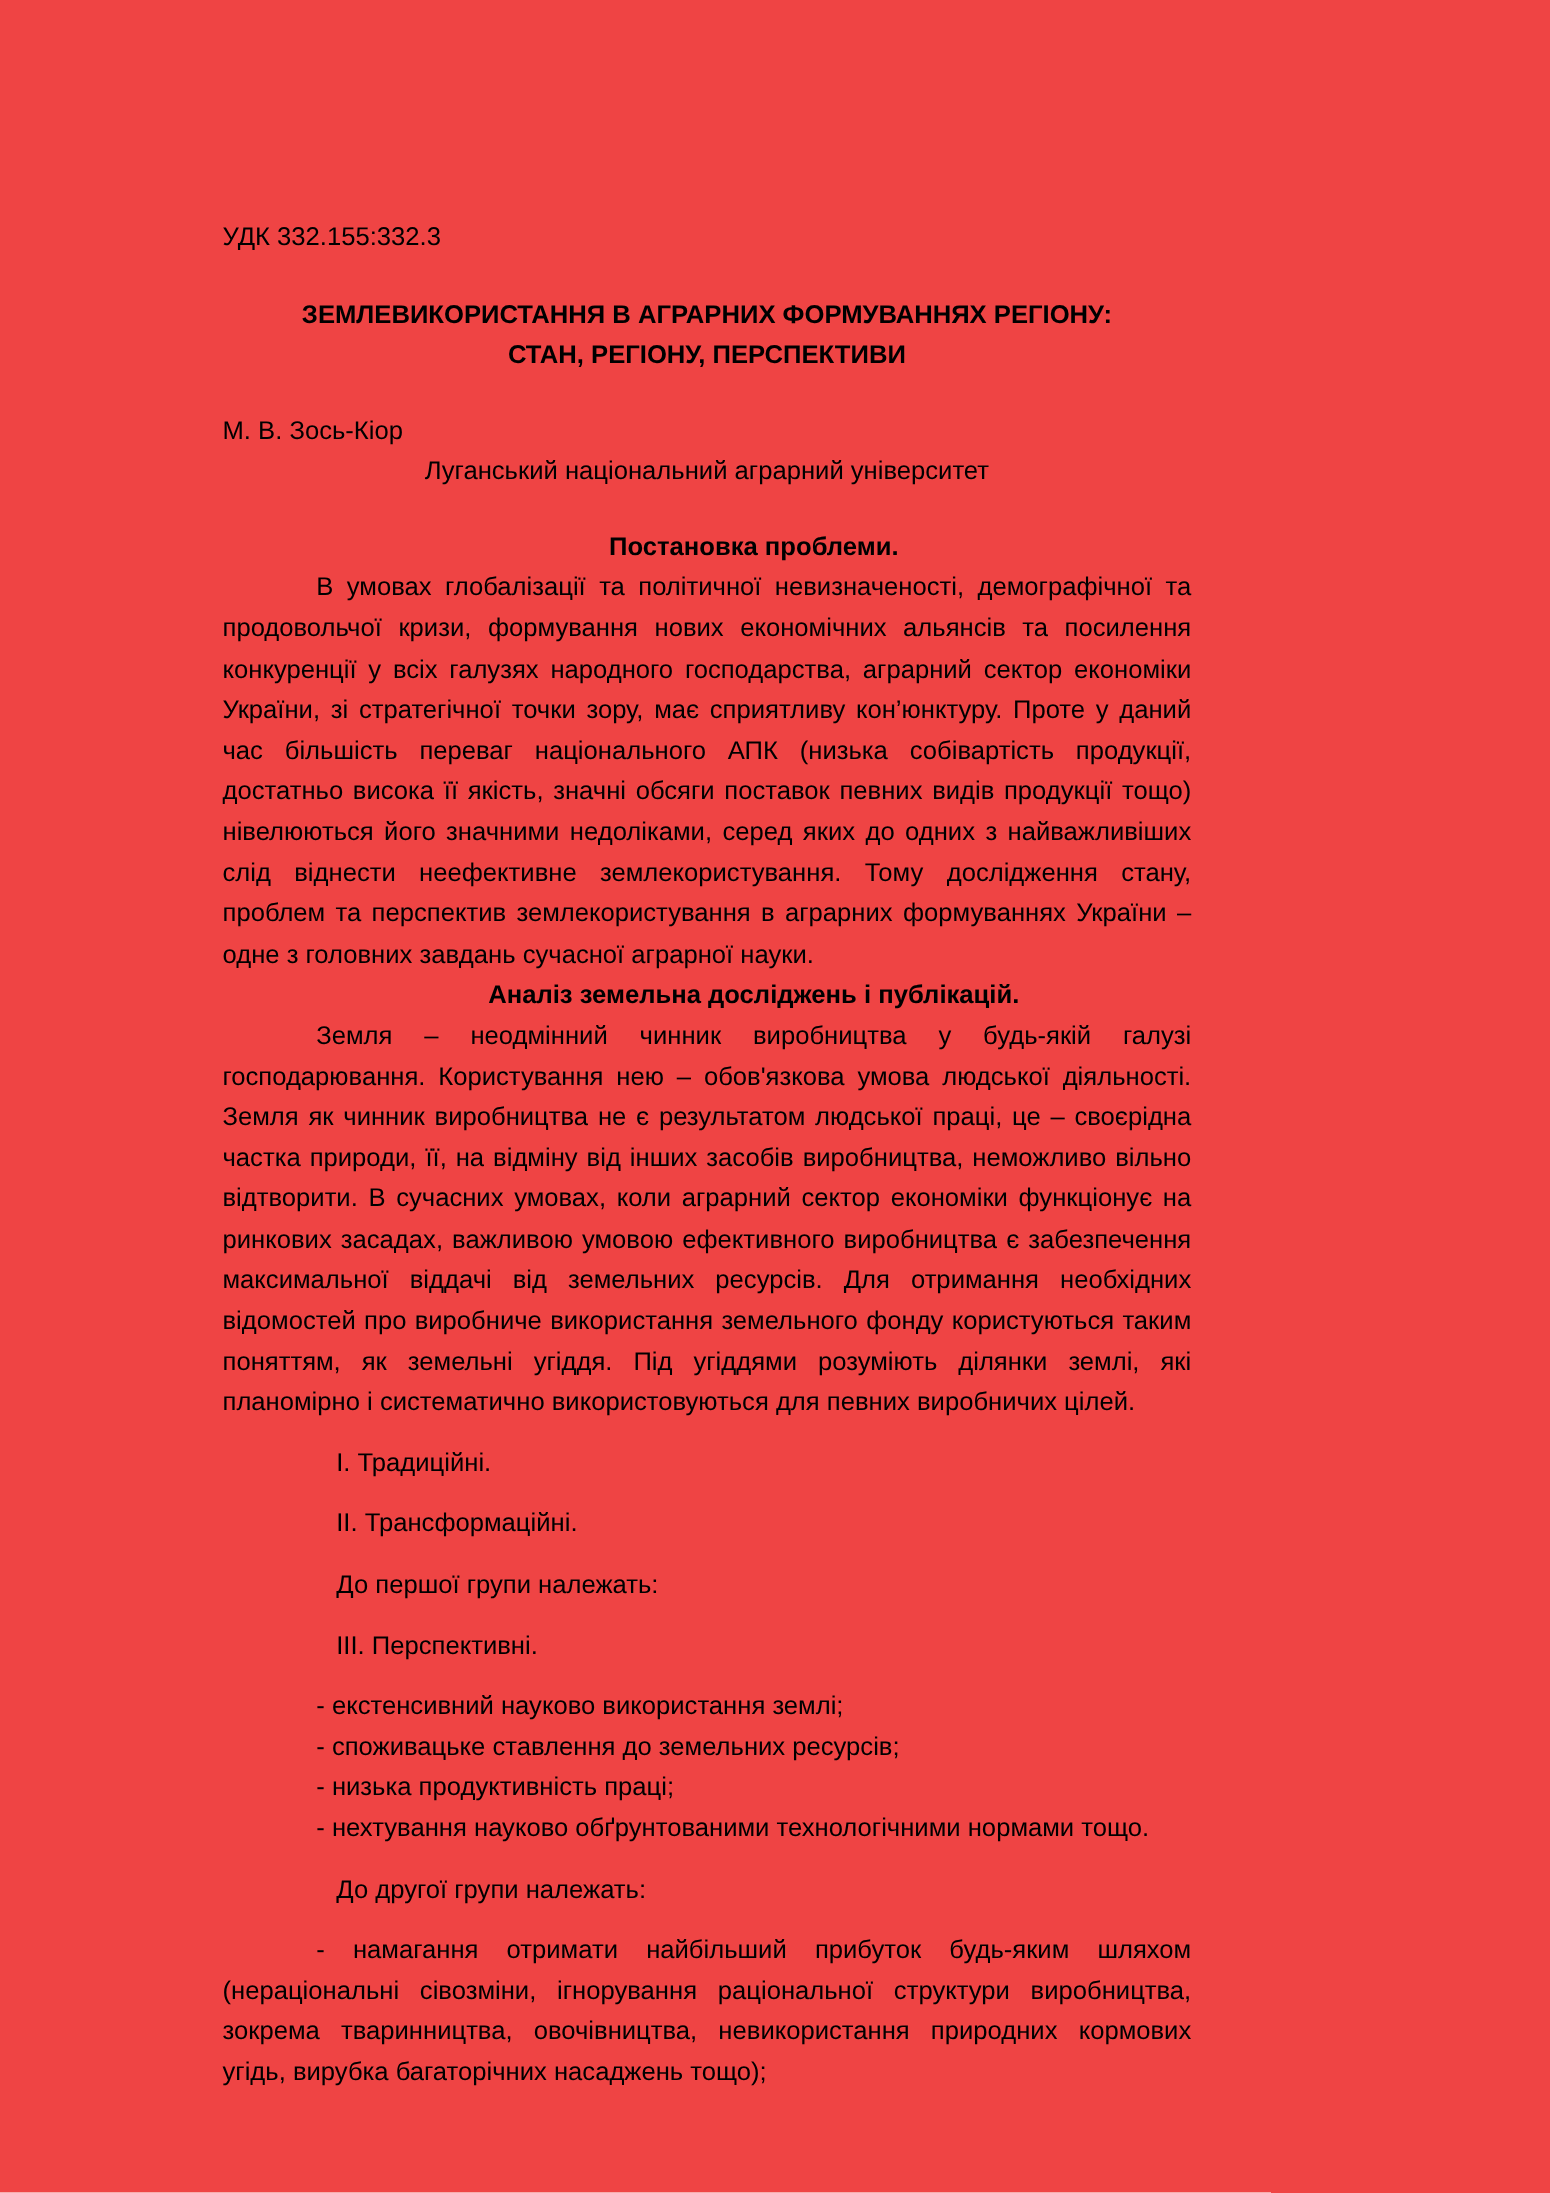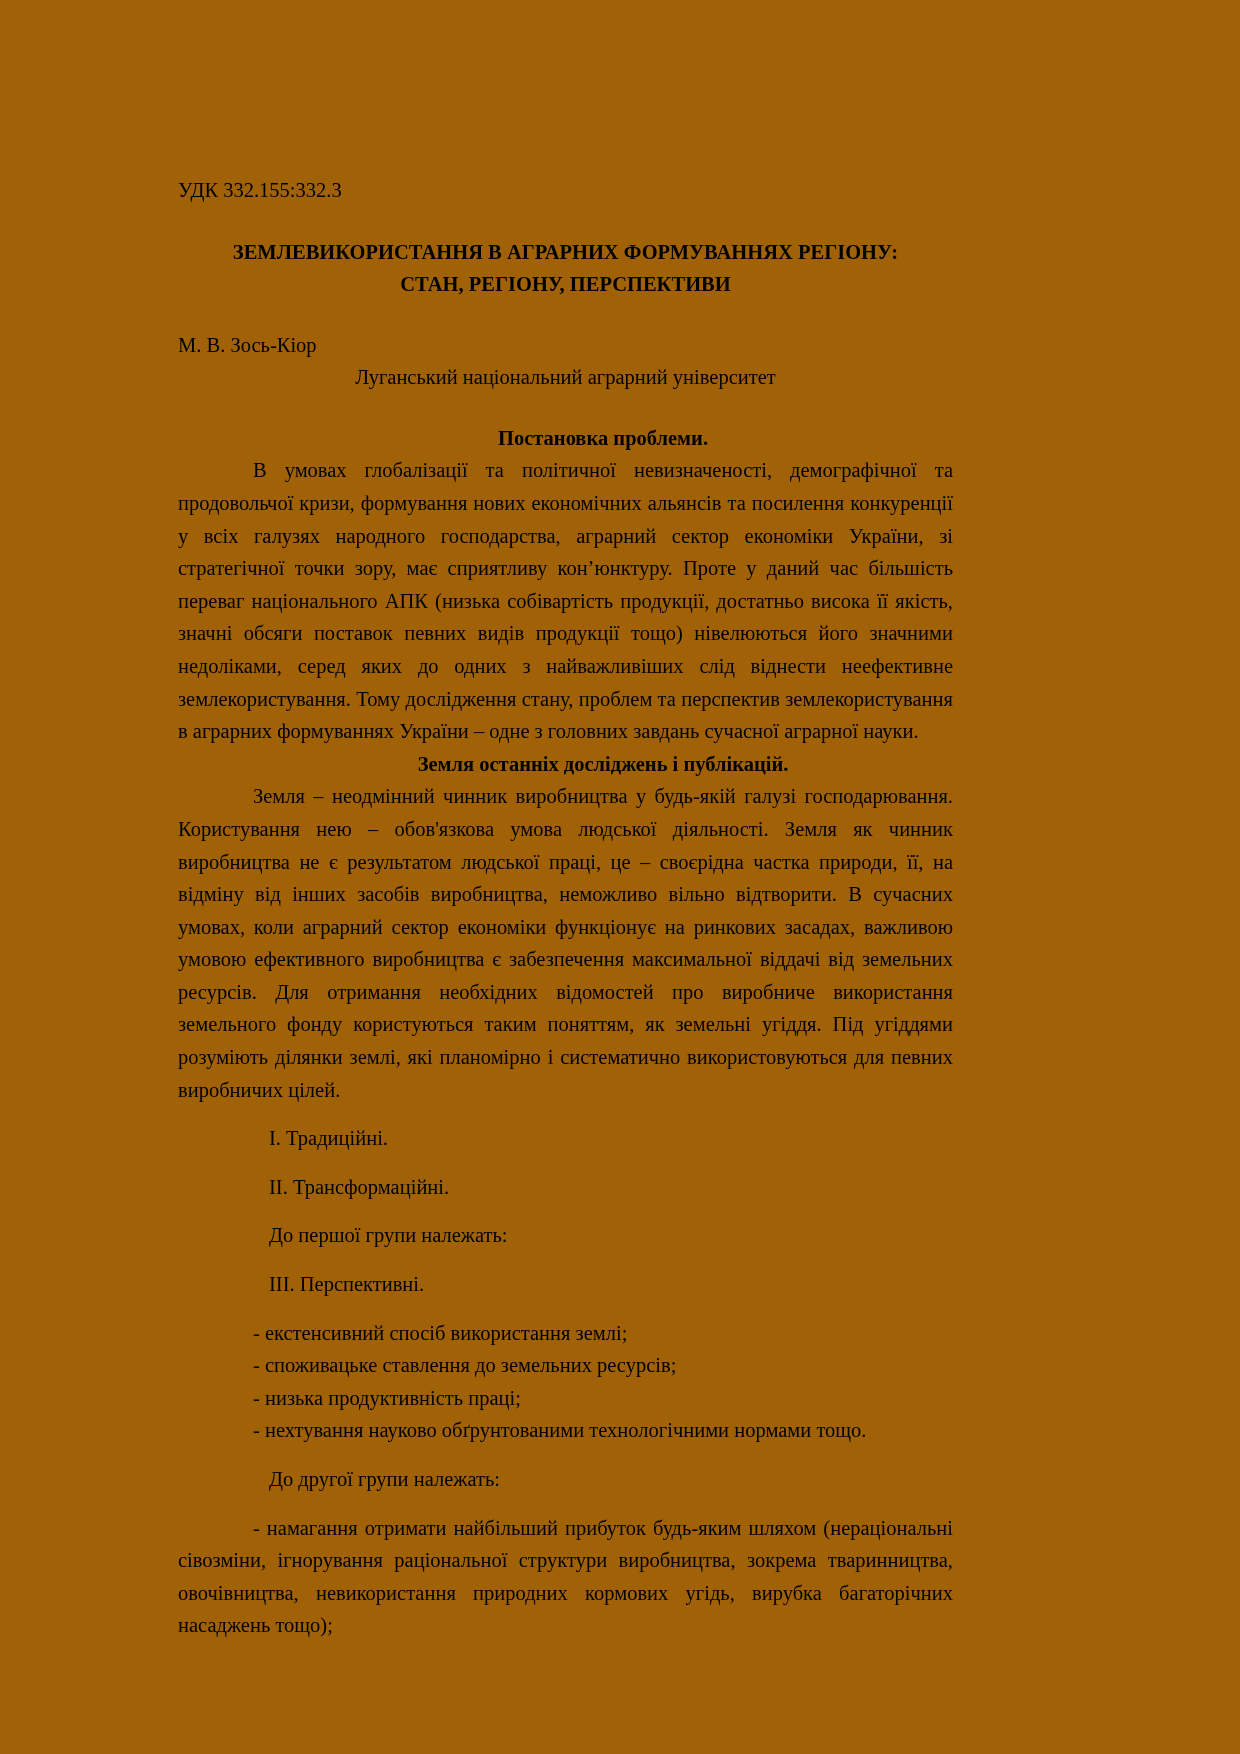--- a/index.html
+++ b/index.html
@@ -1,20 +1,20 @@
 <!DOCTYPE html>
 <html><head>
 <meta charset="utf-8">
 <style>
   html, body { margin: 0; padding: 0; background: #ffffff; }
   body { width: 1240px; height: 1754px; position: relative; overflow: hidden; }
   .page {
     position: absolute; left: 0; top: 0; width: 1240px; height: 1754px;
-    background: #a16207; color: #000;
-    font-family: Liberation Serif, serif;
+    background: #ef4444; color: #000;
+    font-family: Liberation Sans, sans-serif;
   }
   .content {
     position: absolute; left: 178px; top: 174px; width: 775px;
     font-size: 20.5px; line-height: 32.6px;
   }
   .udk { margin: 0 0 29px 0; }
   .title {
     text-align: center; font-weight: bold; margin: 0 0 29px 0;
     line-height: 32px; font-size: 20.5px;
   }
@@ -37,29 +37,29 @@
       <div>ЗЕМЛЕВИКОРИСТАННЯ В АГРАРНИХ ФОРМУВАННЯХ РЕГІОНУ:</div>
       <div>СТАН, РЕГІОНУ, ПЕРСПЕКТИВИ</div>
     </div>
 
     <p class="author">М. В. Зось-Кіор</p>
     <p class="affil">Луганський національний аграрний університет</p>
 
     <p class="heading">Постановка проблеми.</p>
     <p class="para">В умовах глобалізації та політичної невизначеності, демографічної та продовольчої кризи, формування нових економічних альянсів та посилення конкуренції у всіх галузях народного господарства, аграрний сектор економіки України, зі стратегічної точки зору, має сприятливу кон’юнктуру. Проте у даний час більшість переваг національного АПК (низька собівартість продукції, достатньо висока її якість, значні обсяги поставок певних видів продукції тощо) нівелюються його значними недоліками, серед яких до одних з найважливіших слід віднести неефективне землекористування. Тому дослідження стану, проблем та перспектив землекористування в аграрних формуваннях України – одне з головних завдань сучасної аграрної науки.</p>
 
-    <p class="heading">Земля останніх досліджень і публікацій.</p>
+    <p class="heading">Аналіз земельна досліджень і публікацій.</p>
     <p class="para">Земля – неодмінний чинник виробництва у будь-якій галузі господарювання. Користування нею – обов'язкова умова людської діяльності. Земля як чинник виробництва не є результатом людської праці, це – своєрідна частка природи, її, на відміну від інших засобів виробництва, неможливо вільно відтворити. В сучасних умовах, коли аграрний сектор економіки функціонує на ринкових засадах, важливою умовою ефективного виробництва є забезпечення максимальної віддачі від земельних ресурсів. Для отримання необхідних відомостей про виробниче використання земельного фонду користуються таким поняттям, як земельні угіддя. Під угіддями розуміють ділянки землі, які планомірно і систематично використовуються для певних виробничих цілей.</p>
 
     <p class="list-line">I. Традиційні.</p>
     <p class="list-line">II. Трансформаційні.</p>
     <p class="list-line">До першої групи належать:</p>
 
     <p class="list-line">III. Перспективні.</p>
-    <p class="dash-item">-  екстенсивний спосіб використання землі;</p>
+    <p class="dash-item">-  екстенсивний науково використання землі;</p>
     <p class="dash-item">-  споживацьке ставлення до земельних ресурсів;</p>
     <p class="dash-item">-  низька продуктивність праці;</p>
     <p class="dash-item">-  нехтування науково обґрунтованими технологічними нормами тощо.</p>
 
     <p class="list-line">До другої групи належать:</p>
     <p class="indent-dash">- намагання отримати найбільший прибуток будь-яким шляхом (нераціональні сівозміни, ігнорування раціональної структури виробництва, зокрема тваринництва, овочівництва, невикористання природних кормових угідь, вирубка багаторічних насаджень тощо);</p>
   </div>
 </div>
 
 </body></html>

